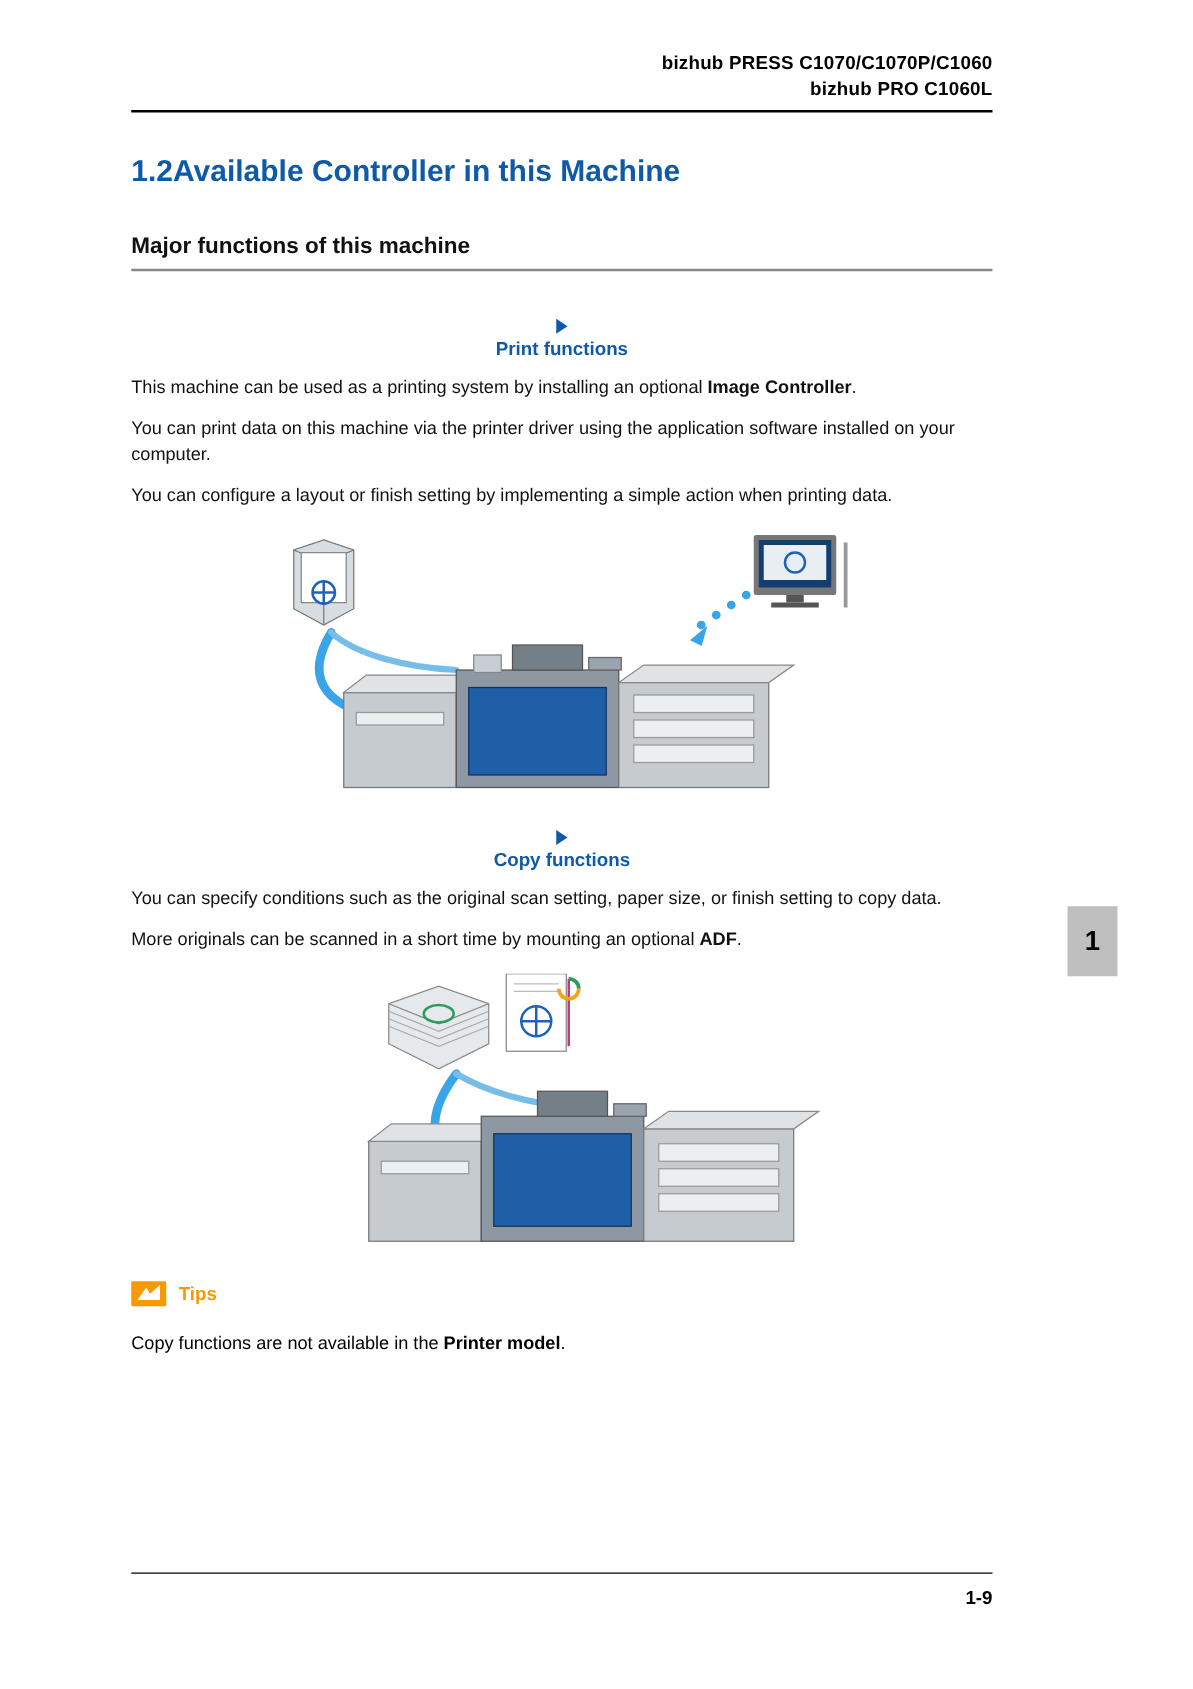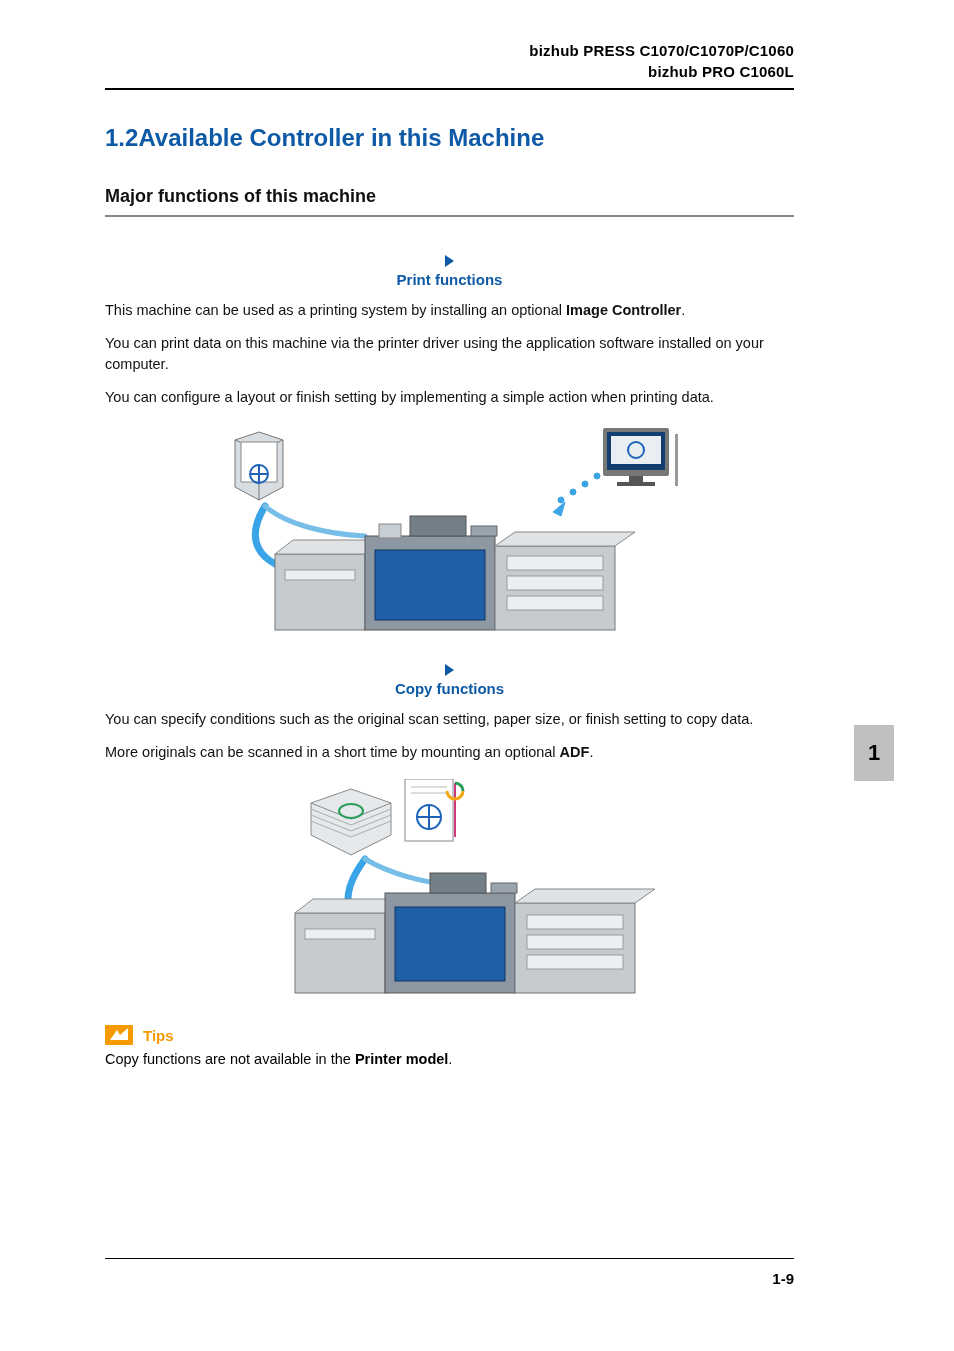--- a/index.html
+++ b/index.html
@@ -92,21 +92,21 @@
     border-radius: 1px;
   }
   .tips-icon svg { position:absolute; inset:0; }
   .tips-label {
     font-size: 15px;
     font-weight: bold;
     color: #f59a00;
   }
   .tips-text {
     font-size: 14.5px;
-    margin-top: 6px;
+    margin-top: 22px;
   }
   
   .foot-rule {
     position: absolute;
     left: 105px; right: 100px;
     bottom: 92px;
     border: none;
     border-top: 1px solid #000;
   }
   .page-num {

